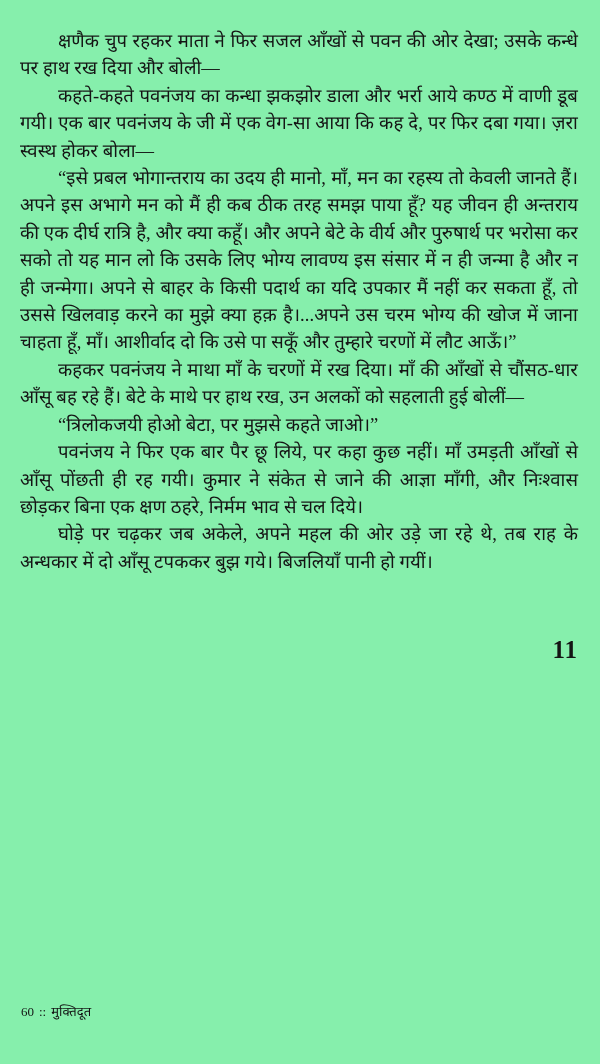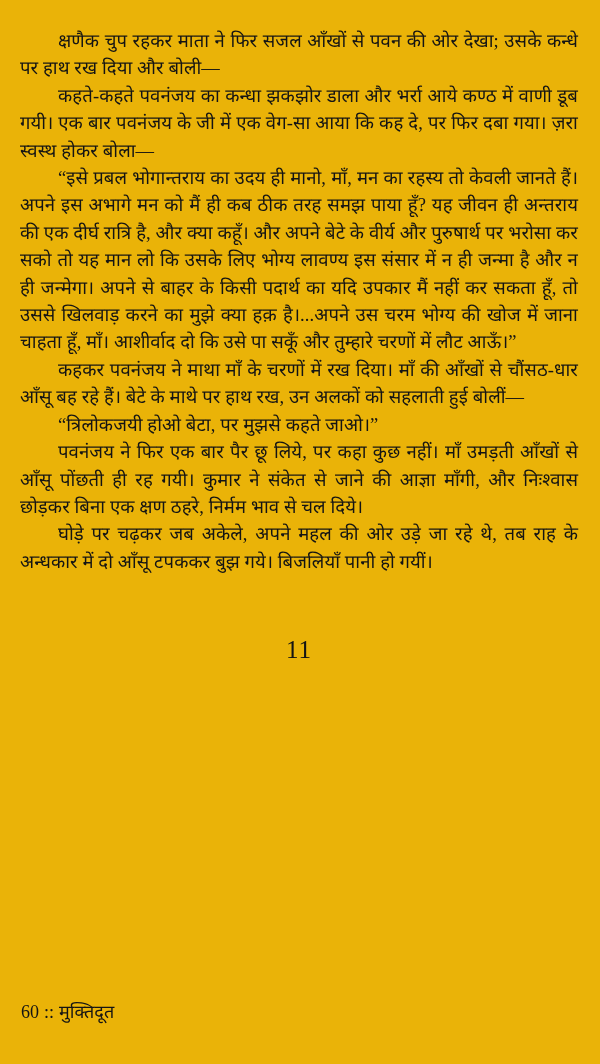--- a/index.html
+++ b/index.html
@@ -5,21 +5,21 @@
   html, body {
     margin: 0;
     padding: 0;
     background: #ffffff;
   }
   .page {
     position: relative;
     width: 600px;
     height: 1064px;
     margin: 0 auto;
-    background: #eab308;
+    background: #86efac;
     color: #141414;
     font-family: "Liberation Serif", "DejaVu Serif", serif;
     overflow: hidden;
   }
   .text-block {
     position: absolute;
     top: 28px;
     left: 20px;
     width: 558px;
     font-size: 18.5px;
@@ -30,32 +30,32 @@
   .para {
     margin: 0;
     padding: 0;
   }
   .para.indent {
     text-indent: 38px;
   }
   .chapter-heading {
     margin: 60px 0 34px 0;
     padding: 0;
-    text-align: center;
+    text-align: right;
     text-indent: 0;
     font-size: 25px;
-    font-weight: 400;
+    font-weight: 700;
     letter-spacing: 1px;
     line-height: 28px;
   }
   .footer {
     position: absolute;
     left: 21px;
     bottom: 42px;
-    font-size: 18px;
+    font-size: 13px;
     line-height: 20px;
     color: #141414;
     white-space: nowrap;
   }
   .footer span { display: inline; }
   .footer .sep { margin: 0 5px; }
 </style>
 </head>
 <body>
 

